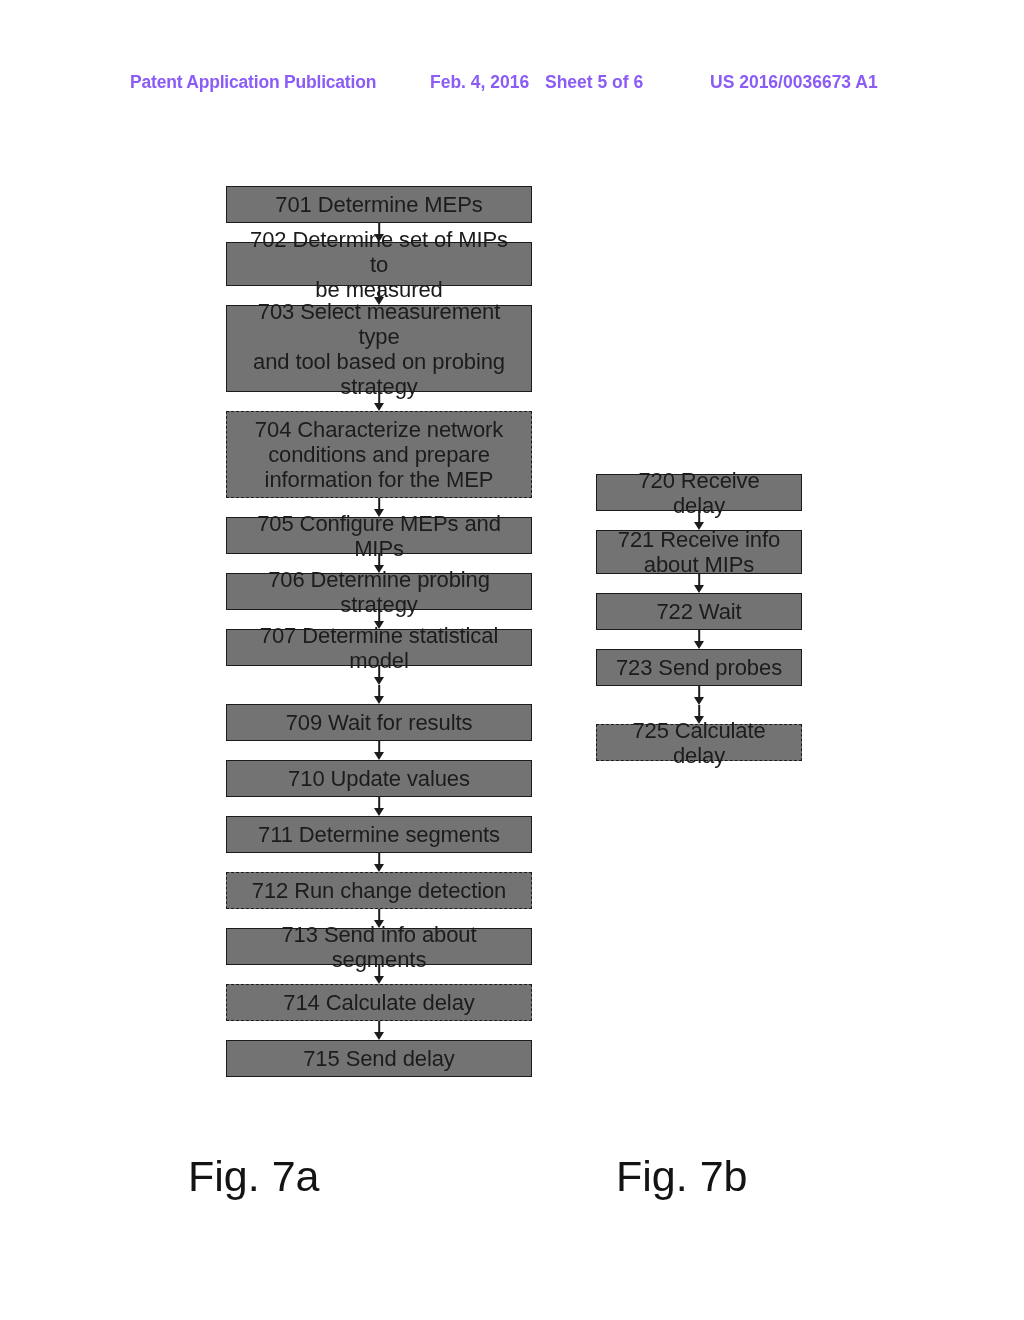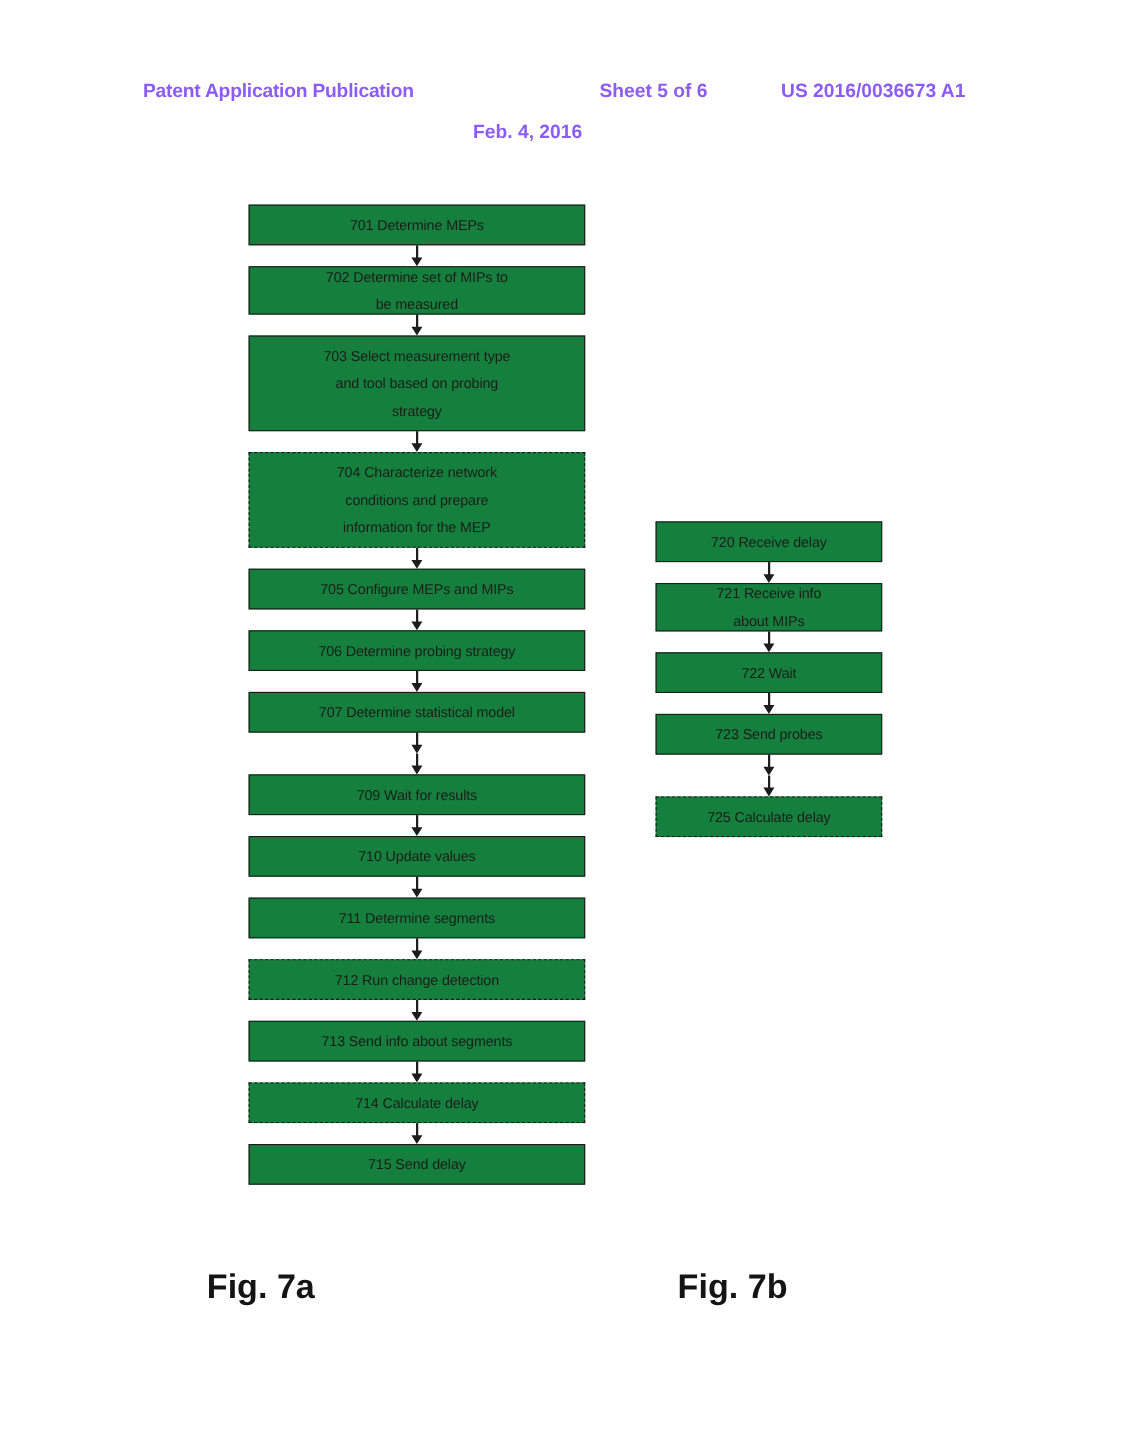--- a/index.html
+++ b/index.html
@@ -33,21 +33,20 @@
   #page-header .hdr-pub {
     position: absolute;
     left: 130px;
     top: 0;
     letter-spacing: -0.2px;
   }
   #page-header .hdr-date {
     position: absolute;
     left: 430px;
     top: 0;
-    margin-top: 37px;
   }
   #page-header .hdr-sheet {
     position: absolute;
     left: 545px;
     top: 0;
   }
   #page-header .hdr-patno {
     position: absolute;
     left: 710px;
     top: 0;
@@ -56,26 +55,26 @@
   
   .flow-column {
     position: absolute;
   }
   #figure-7a-column { left: 226px;  top: 186px;  width: 306px; }
   #figure-7b-column { left: 596px;  top: 474px;  width: 206px; }
 
   .flow-node {
     position: relative;
     box-sizing: border-box;
-    background: #15803d;
+    background: #737373;
     display: flex;
     align-items: center;
     justify-content: center;
     text-align: center;
-    font-size: 13px;
+    font-size: 22px;
     line-height: 25px;
     color: #1c1c1c;
     letter-spacing: -0.1px;
     padding: 0 17px;
   }
   .flow-node.solid {
     border: 1.6px solid #1c1c1c;
   }
   .flow-node.dashed {
     border: 1.6px dashed #1c1c1c;
@@ -113,22 +112,22 @@
     height: 0;
     border-left: 5px solid transparent;
     border-right: 5px solid transparent;
     border-top: 8px solid #1c1c1c;
     transform: translateX(-50%);
   }
 
   
   .fig-caption {
     position: absolute;
-    font-size: 31px;
-    font-weight: 700;
+    font-size: 43px;
+    font-weight: 400;
     color: #141414;
     letter-spacing: 0px;
     white-space: nowrap;
   }
   #fig-caption-7a { left: 188px; top: 1152px; }
   #fig-caption-7b { left: 616px; top: 1152px; }
 </style>
 </head>
 <body>
 

